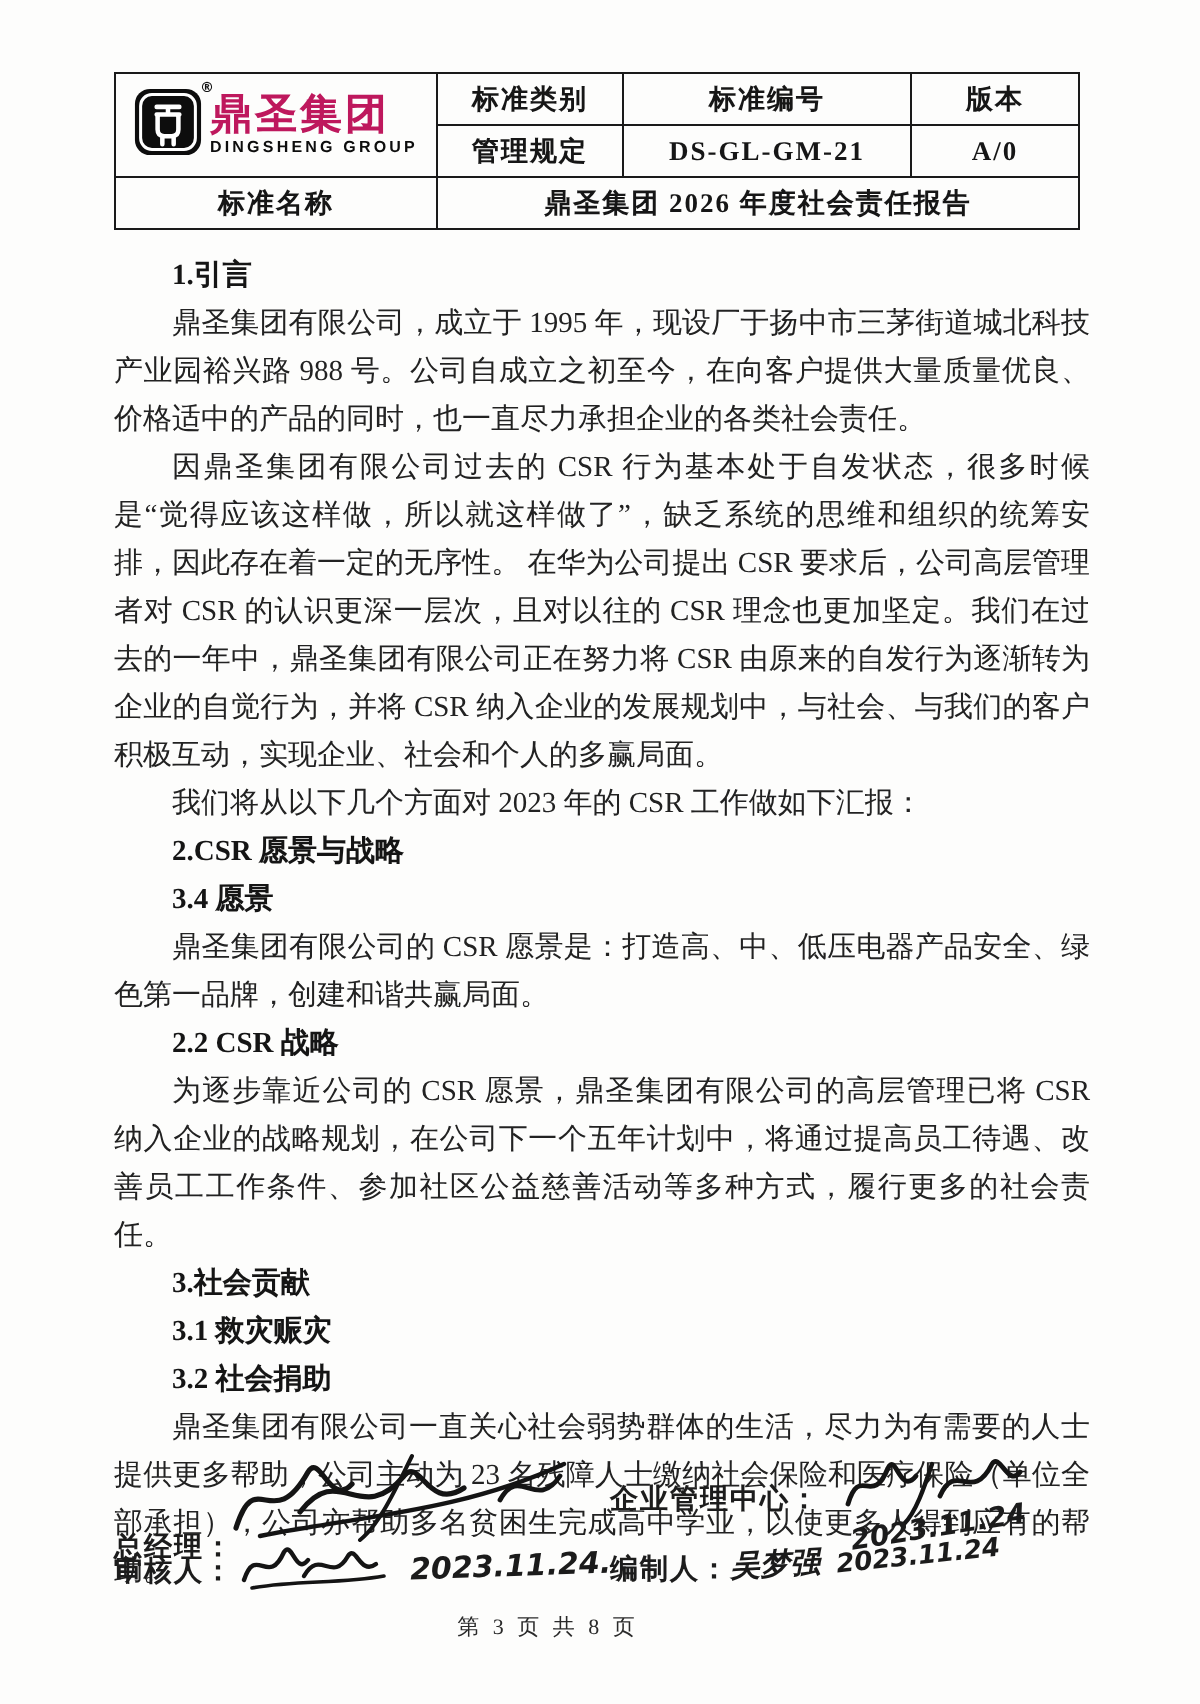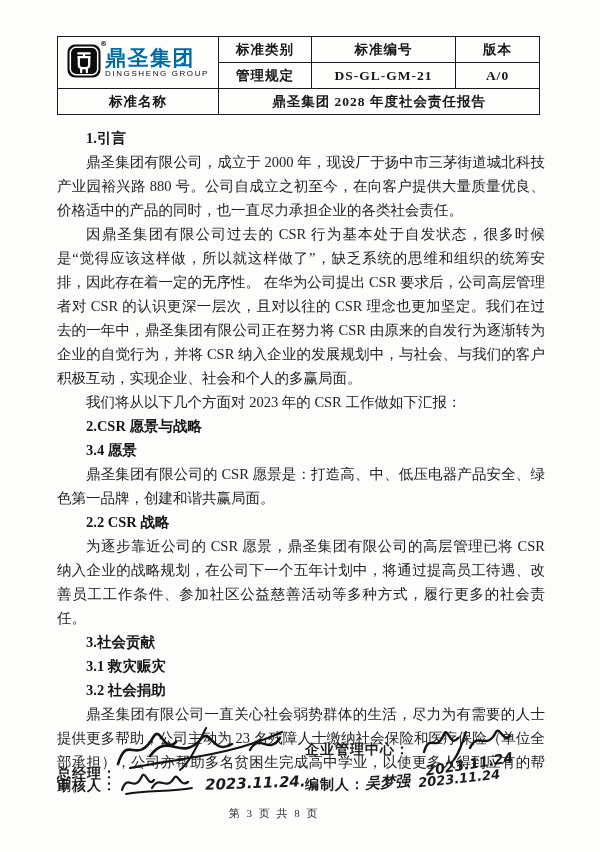--- a/index.html
+++ b/index.html
@@ -35,22 +35,22 @@
   .col-cat{width:92px;}
   .col-num{width:143px;}
   .col-ver{width:83px;margin-top:12px;}
   .std-number{font-family:"Liberation Serif","DejaVu Serif",serif;letter-spacing:.5px;}
   .title-cell{font-size:14px;}
   
   .logo-wrap{display:flex;align-items:center;justify-content:center;gap:4px;padding:4px 2px;}
   .logo-mark{flex:0 0 auto;position:relative;}
   .logo-reg{position:absolute;top:-4px;right:-7px;font-size:7px;font-weight:bold;color:#111;font-family:"DejaVu Sans",sans-serif;}
   .logo-text{display:flex;flex-direction:column;align-items:flex-start;line-height:1;}
-  .logo-cn{font-size:21px;font-weight:900;letter-spacing:1.5px;color:#0369a1;font-family:"Liberation Sans","DejaVu Sans",sans-serif;}
-  .logo-en{font-size:8px;font-weight:normal;letter-spacing:1.6px;color:#0d0d0d;margin-top:2px;font-family:"Liberation Sans","DejaVu Sans",sans-serif;text-align:right;}
+  .logo-cn{font-size:21px;font-weight:900;letter-spacing:1.5px;color:#be185d;font-family:"Liberation Sans","DejaVu Sans",sans-serif;}
+  .logo-en{font-size:8px;font-weight:bold;letter-spacing:1.6px;color:#0d0d0d;margin-top:2px;font-family:"Liberation Sans","DejaVu Sans",sans-serif;text-align:right;}
   
   .doc-body{
     position:absolute;left:57px;top:126px;width:488px;
     font-size:14.5px;line-height:24px;
     text-align:justify;
     color:#222;
   }
   .doc-body p{margin:0;text-indent:2em;}
   .doc-body p.heading{font-weight:bold;color:#151515;}
   
@@ -93,28 +93,28 @@
       <td class="col-num">标准编号</td>
       <td class="col-ver">版本</td>
     </tr>
     <tr>
       <td>管理规定</td>
       <td class="std-number">DS-GL-GM-21</td>
       <td>A/0</td>
     </tr>
     <tr>
       <td>标准名称</td>
-      <td colspan="3" class="title-cell">鼎圣集团 2028 年度社会责任报告</td>
+      <td colspan="3" class="title-cell">鼎圣集团 2026 年度社会责任报告</td>
     </tr>
   </tbody>
     </table>
 
   <div class="doc-body">
     <p class="heading">1.引言</p>
-    <p class="para">鼎圣集团有限公司，成立于 2000 年，现设厂于扬中市三茅街道城北科技产业园裕兴路 880 号。公司自成立之初至今，在向客户提供大量质量优良、 价格适中的产品的同时，也一直尽力承担企业的各类社会责任。</p>
+    <p class="para">鼎圣集团有限公司，成立于 1995 年，现设厂于扬中市三茅街道城北科技产业园裕兴路 988 号。公司自成立之初至今，在向客户提供大量质量优良、 价格适中的产品的同时，也一直尽力承担企业的各类社会责任。</p>
     <p class="para">因鼎圣集团有限公司过去的 CSR 行为基本处于自发状态，很多时候是“觉得应该这样做，所以就这样做了”，缺乏系统的思维和组织的统筹安排，因此存在着一定的无序性。 在华为公司提出 CSR 要求后，公司高层管理者对 CSR 的认识更深一层次，且对以往的 CSR 理念也更加坚定。我们在过去的一年中，鼎圣集团有限公司正在努力将 CSR 由原来的自发行为逐渐转为企业的自觉行为，并将 CSR 纳入企业的发展规划中，与社会、与我们的客户积极互动，实现企业、社会和个人的多赢局面。</p>
     <p class="para">我们将从以下几个方面对 2023 年的 CSR 工作做如下汇报：</p>
     <p class="heading">2.CSR 愿景与战略</p>
     <p class="heading">3.4 愿景</p>
     <p class="para">鼎圣集团有限公司的 CSR 愿景是：打造高、中、低压电器产品安全、绿色第一品牌，创建和谐共赢局面。</p>
     <p class="heading">2.2 CSR 战略</p>
     <p class="para">为逐步靠近公司的 CSR 愿景，鼎圣集团有限公司的高层管理已将 CSR 纳入企业的战略规划，在公司下一个五年计划中，将通过提高员工待遇、改善员工工作条件、参加社区公益慈善活动等多种方式，履行更多的社会责任。</p>
     <p class="heading">3.社会贡献</p>
     <p class="heading">3.1 救灾赈灾</p>
     <p class="heading">3.2 社会捐助</p>

